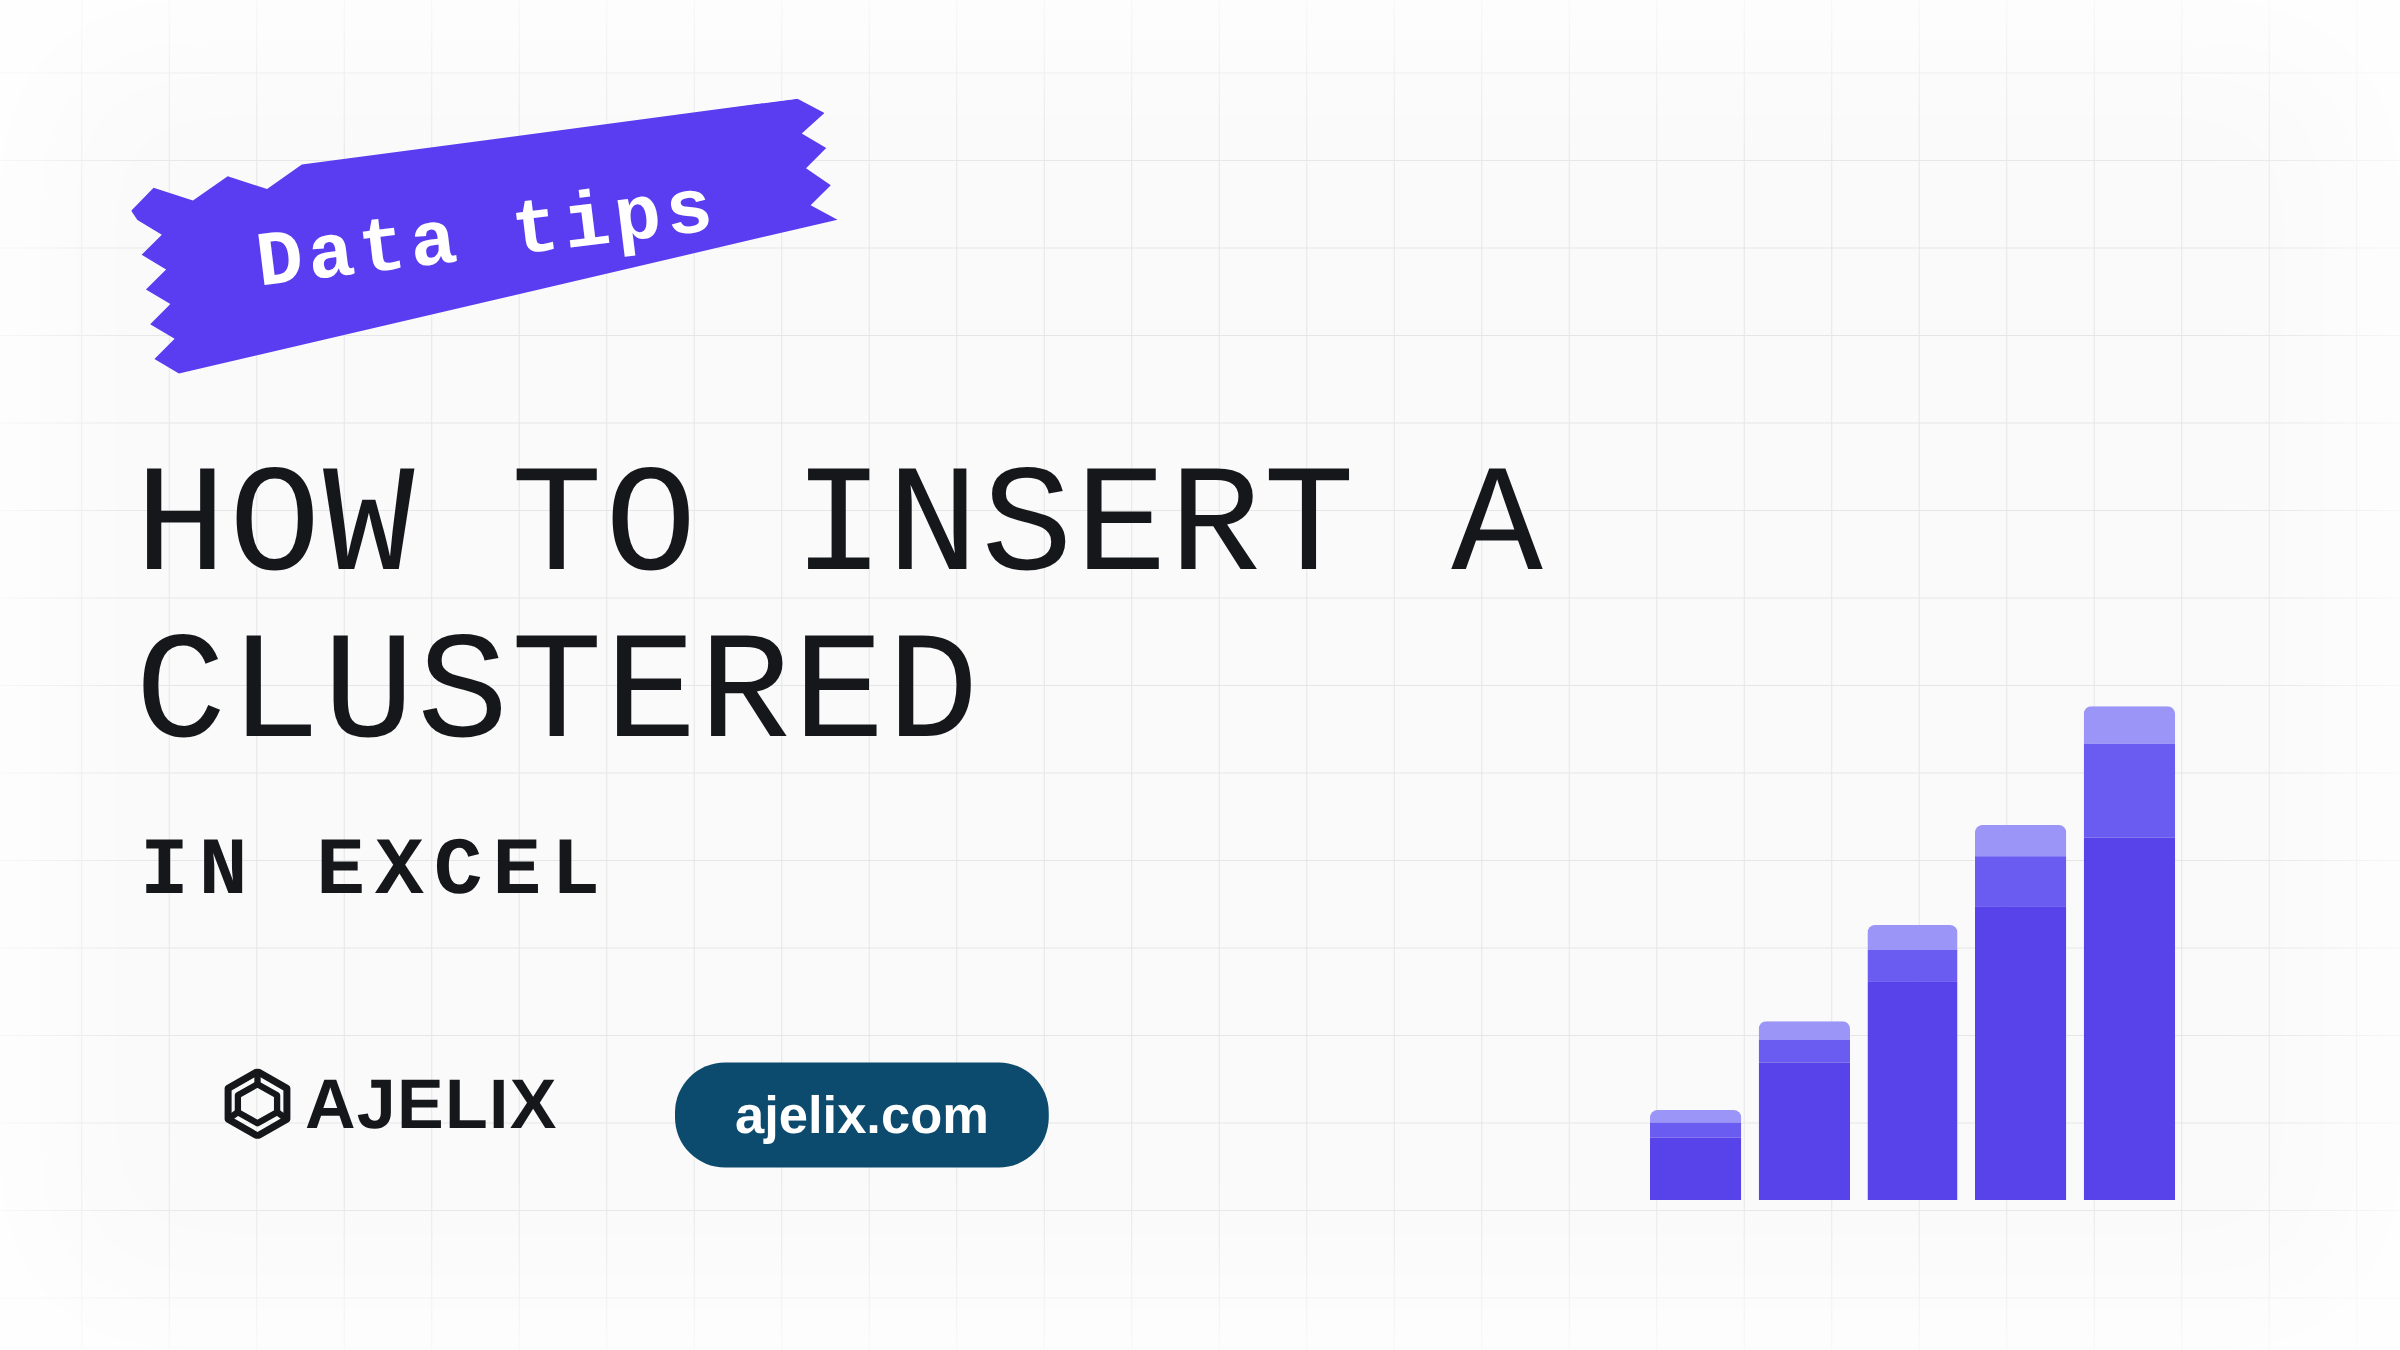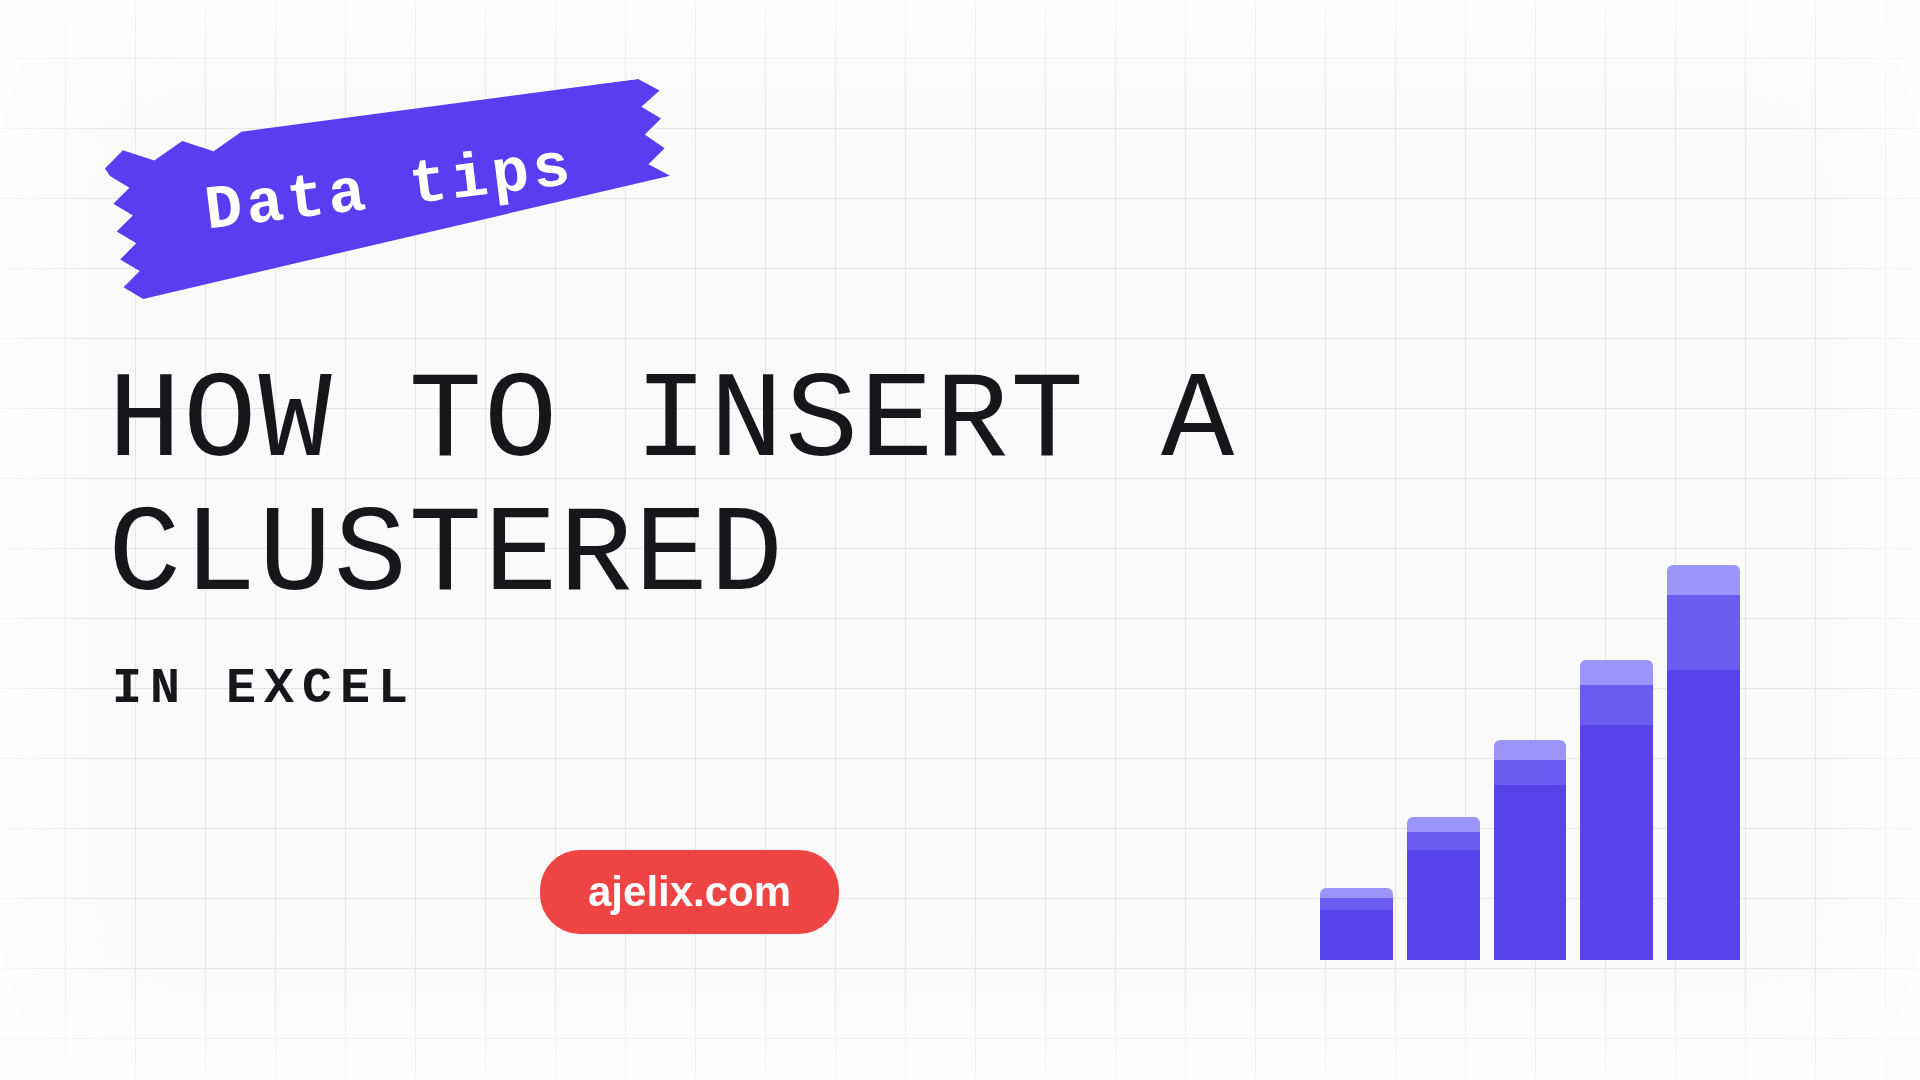--- a/index.html
+++ b/index.html
@@ -56,21 +56,21 @@
     line-height: 1.1;
     font-weight: 400;
     color: #15171a;
     letter-spacing: 2px;
     font-family: 'Courier New', Courier, monospace;
   }
   .subtitle {
     position: absolute;
     left: 112px;
     top: 660px;
-    font-size: 50px;
+    font-size: 65px;
     font-weight: 600;
     color: #15171a;
     letter-spacing: 8px;
     font-family: 'Courier New', Courier, monospace;
   }
   
   .logo-wrap {
     position: absolute;
     left: 178px;
     top: 850px;
@@ -86,21 +86,21 @@
     letter-spacing: 1px;
   }
   .logo-icon {
     width: 56px; height: 56px;
   }
   
   .pill {
     position: absolute;
     left: 540px;
     top: 850px;
-    background: #ef4444;
+    background: #0c4a6e;
     color: #fff;
     padding: 18px 48px;
     border-radius: 40px;
     font-size: 42px;
     font-weight: 700;
     font-family: Arial, Helvetica, sans-serif;
   }
   
   .chart {
     position: absolute;
@@ -144,20 +144,30 @@
     </svg>
     <div class="banner-text">Data tips</div>
   </div>
 
   <div class="title">
     <div>HOW TO INSERT A CLUSTERED</div>
   </div>
 
   <div class="subtitle">IN EXCEL</div>
 
+  <div class="logo-wrap">
+    <svg class="logo-icon" viewBox="0 0 100 100">
+      <polygon points="50,4 92,28 92,72 50,96 8,72 8,28" fill="none" stroke="#15171a" stroke-width="10" stroke-linejoin="round"></polygon>
+      <polygon points="50,22 78,38 78,62 50,78 22,62 22,38" fill="none" stroke="#15171a" stroke-width="9" stroke-linejoin="round"></polygon>
+      <line x1="50" y1="4" x2="50" y2="22" stroke="#15171a" stroke-width="9"></line>
+      <line x1="8" y1="72" x2="22" y2="62" stroke="#15171a" stroke-width="9"></line>
+      <line x1="92" y1="72" x2="78" y2="62" stroke="#15171a" stroke-width="9"></line>
+    </svg>
+    <span class="logo-text">AJELIX</span>
+  </div>
 
   <div class="pill">
     <span>ajelix.com</span>
   </div>
 
   <div class="chart" id="chart">
       <div class="bar-col">
         <div class="seg-top" style="height: 10px;"></div>
         <div class="seg-mid" style="height: 12px;"></div>
         <div class="seg-bottom" style="height: 50px;"></div>

